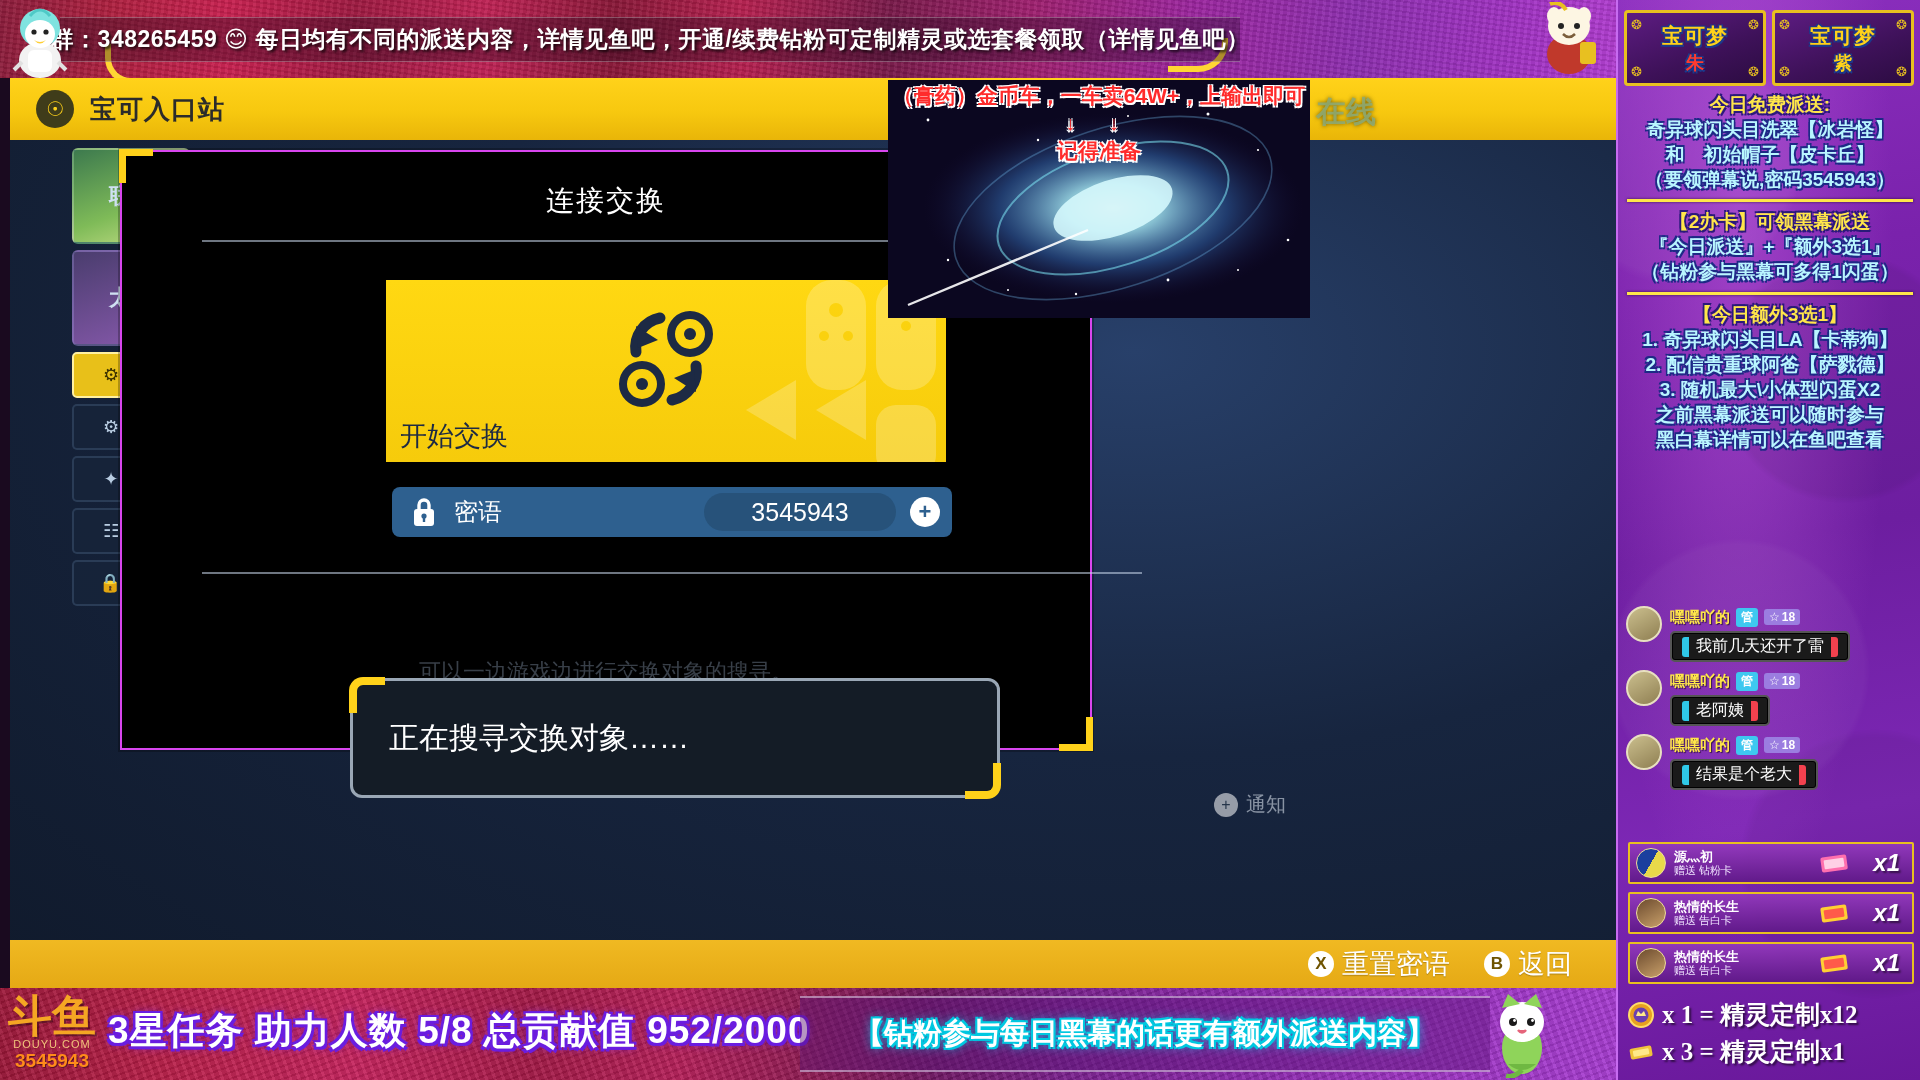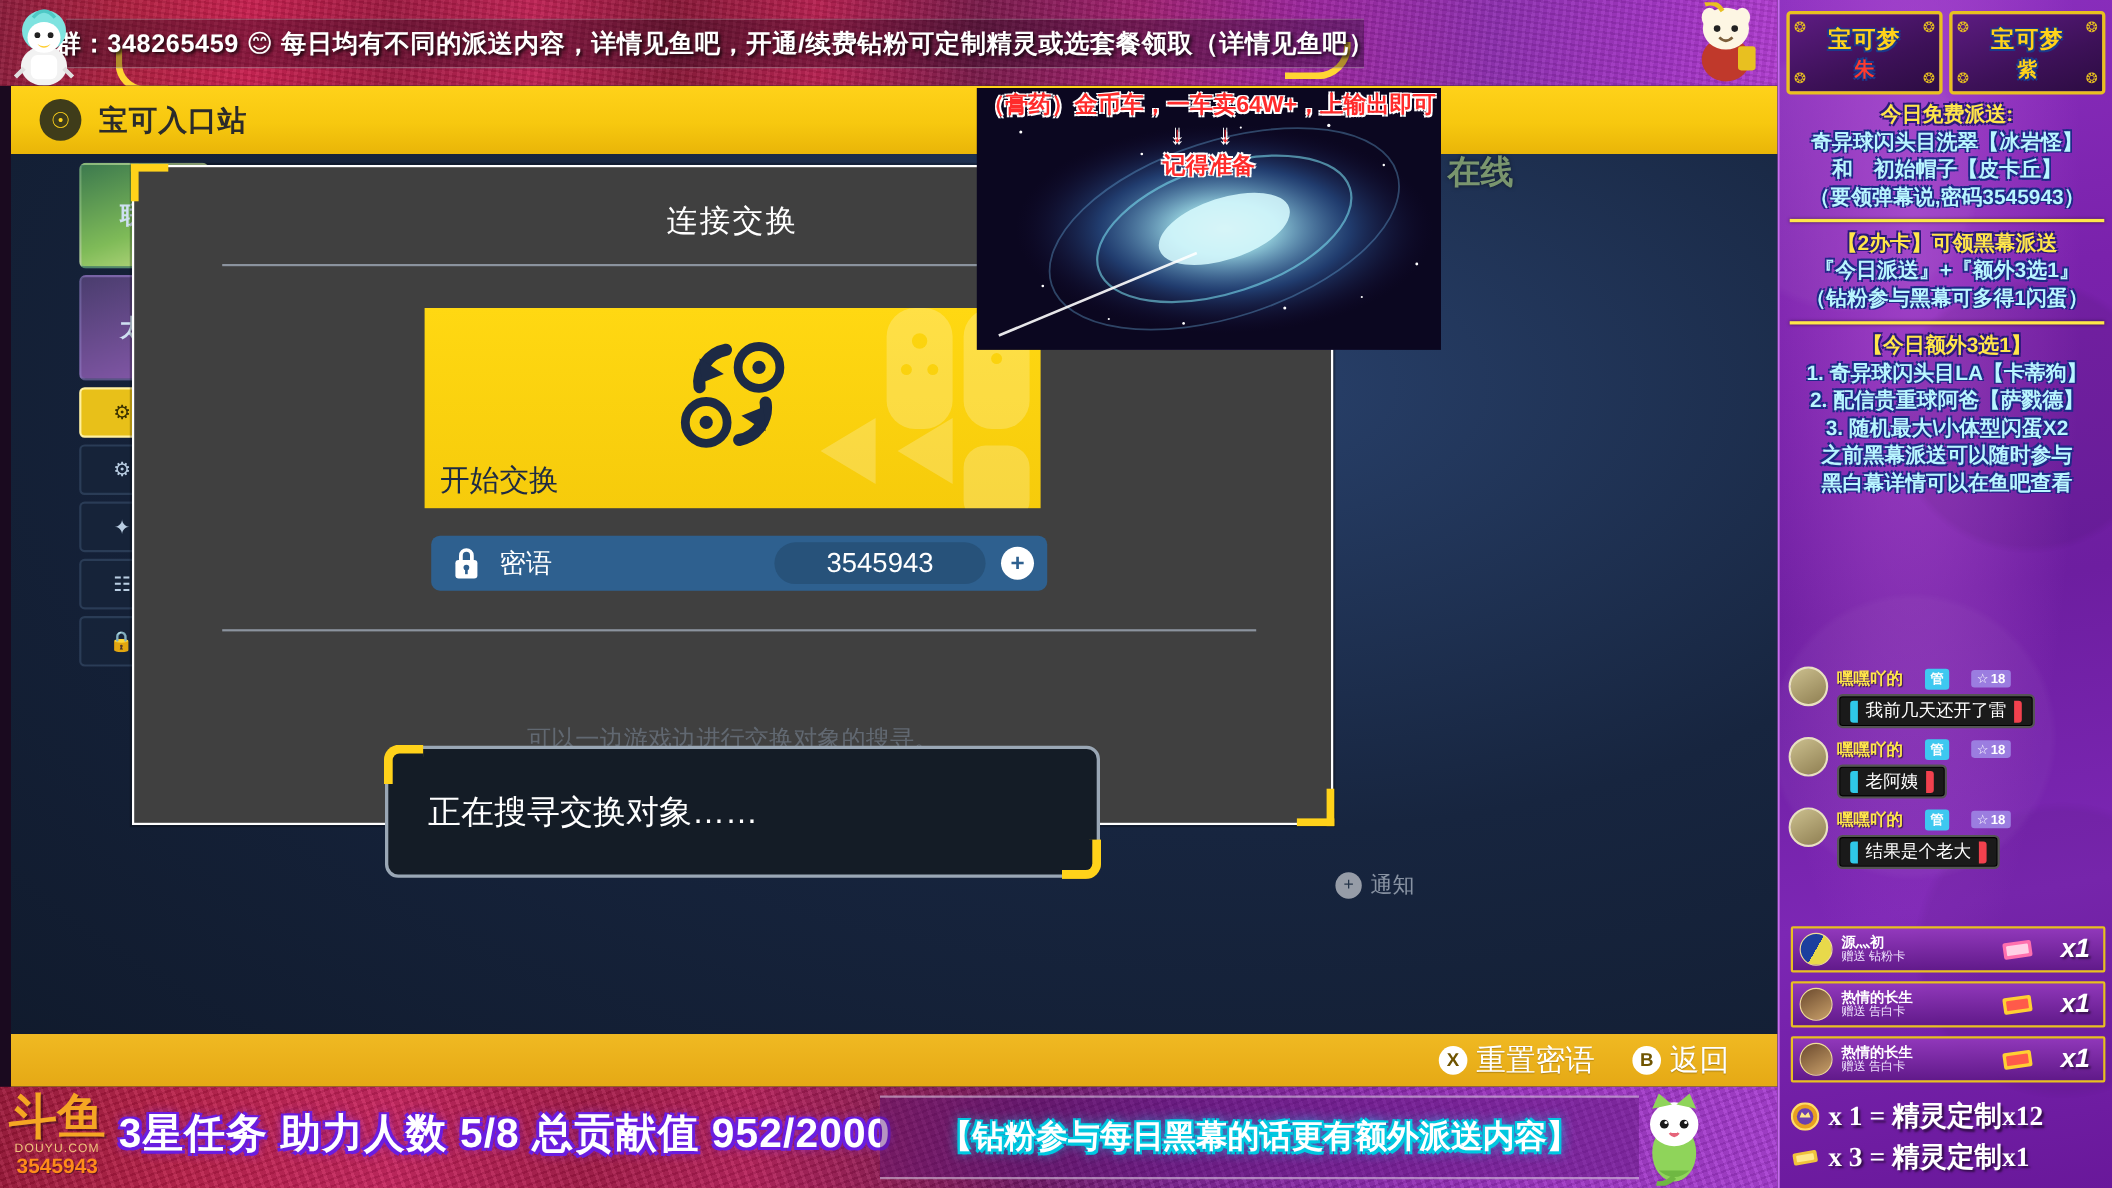--- a/index.html
+++ b/index.html
@@ -76,21 +76,20 @@
     background: #3f3c1a; margin-left: 26px; margin-right: 16px;
     display:flex; align-items:center; justify-content:center; color:#ffd21a; font-size:20px;
   }
   .game-top-title {
     color: #2b2b2b; font-size: 26px; font-weight: bold; letter-spacing: 1px;
   }
   .online-badge {
     position:absolute; right: 240px; top: 14px;
     color: rgba(140,170,120,.85); font-size: 30px; font-weight: bold;
     text-shadow: 0 0 4px rgba(0,0,0,.5);
-    margin-top: 44px;
   }
 
   
   .game-leftnav { position: absolute; left: 62px; top: 70px; width: 118px; }
   .gl-card {
     width: 118px; height: 96px; margin-bottom: 6px;
     background: rgba(28,46,72,.85); border-radius: 6px;
     border: 2px solid rgba(120,150,190,.25);
     display:flex; align-items:center; justify-content:center;
     color: #cfe0f2; font-size: 22px; font-weight: bold;
@@ -99,22 +98,22 @@
   .gl-card.img2 { background: linear-gradient(160deg,#4a3d6e,#8b5bb0); }
   .gl-small {
     width: 78px; height: 46px; margin-bottom: 6px; border-radius: 5px;
     background: rgba(22,36,58,.9); border: 2px solid rgba(120,150,190,.22);
     display:flex; align-items:center; justify-content:center; color:#b9cde2; font-size:18px;
   }
   .gl-small.sel { background: #e8c019; border-color: #fff0a0; color:#3a3000; }
 
   
   .modal {
-    position: absolute; left: 110px; top: 72px; width: 1092px; height: 600px;
-    background: #404040; border: 2px solid #ffffff;
+    position: absolute; left: 110px; top: 72px; width: 972px; height: 600px;
+    background: #000000; border: 2px solid #d946ef;
     box-shadow: 0 0 0 2px rgba(0,0,0,.25);
   }
   .modal-corner {
     position:absolute; width: 34px; height: 34px; border-color:#ffd21a;
     border-style: solid; border-width:0;
   }
   .mc-tl { left:-3px; top:-3px; border-left-width:7px; border-top-width:7px; }
   .mc-br { right:-3px; bottom:-3px; border-right-width:7px; border-bottom-width:7px; }
   .modal-title {
     width: 100%; text-align:center; color:#ffffff; font-size: 28px;
@@ -317,21 +316,21 @@
   .sb-divider { width: 286px; height: 3px; background:#ffe64a; margin: 7px auto;
                 box-shadow: 0 0 3px rgba(0,0,0,.6); }
 
   .sb-chat { position:absolute; left: 8px; top: 606px; width: 290px; }
   .chat-msg { margin-bottom: 8px; position:relative; padding-left: 44px; }
   .chat-avatar {
     position:absolute; left: 0; top: 0; width: 36px; height: 36px; border-radius:50%;
     background: linear-gradient(150deg,#cbbf8e,#8f7f52); border:2px solid #e8e0c0;
     overflow:hidden;
   }
-  .chat-head { display:flex; align-items:center; gap: 20px; height: 22px; }
+  .chat-head { display:flex; align-items:center; gap: 6px; height: 22px; }
   .chat-name { color:#ffe64a; font-size: 15px; font-weight:bold;
                text-shadow: 1px 1px 1px rgba(0,0,0,.6); }
   .badge-admin { background:#3ec8f0; color:#fff; font-size:12px; font-weight:bold;
                  padding: 1px 5px; border-radius: 3px; }
   .badge-lvl { background:#9b7de0; color:#fff; font-size:12px; font-weight:bold;
                padding: 1px 5px; border-radius: 3px; display:flex; align-items:center; gap:2px; }
   .chat-bubble {
     display:inline-flex; align-items:center; margin-top: 3px;
     background:#1a1a1a; border: 2px solid #555; border-radius: 5px;
     padding: 3px 10px; color:#ffffff; font-size: 16px;

